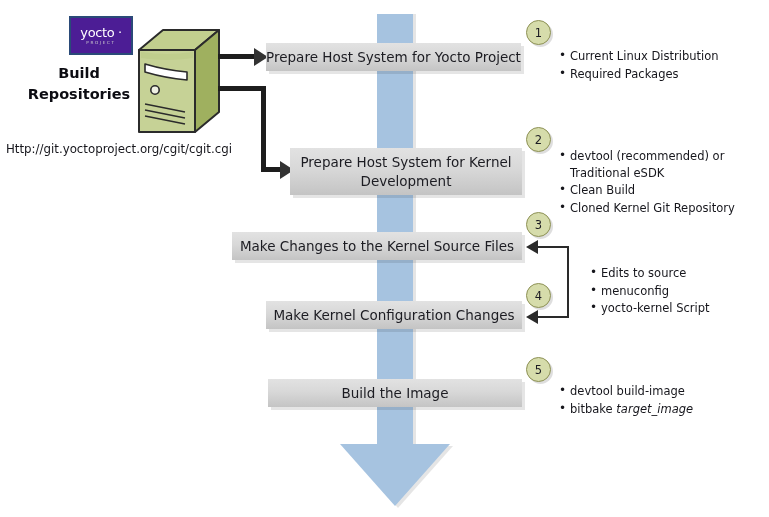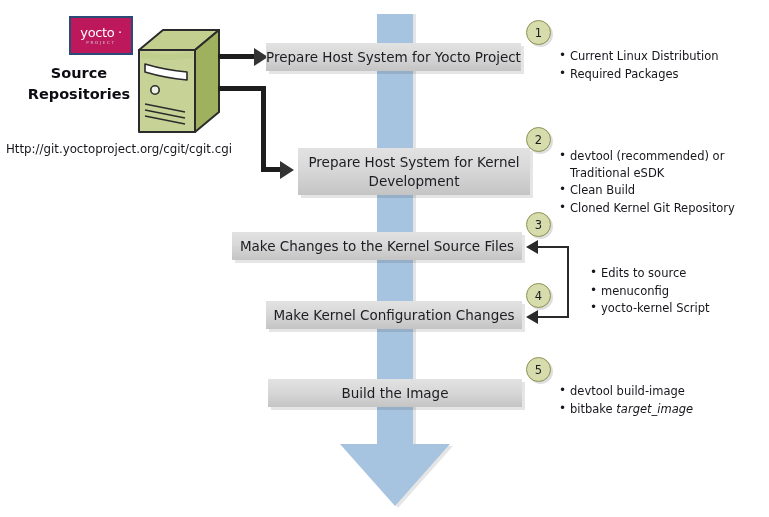--- a/index.html
+++ b/index.html
@@ -98,21 +98,21 @@
   }
   .ital { font-style: italic; }
 
   
   #yocto-logo {
     position: absolute;
     left: 69px;
     top: 16px;
     width: 64px;
     height: 39px;
-    background: #be185d;
+    background: #4c1d95;
     border: 2px solid #2a4a78;
     box-sizing: border-box;
     display: flex;
     flex-direction: column;
     align-items: center;
     justify-content: center;
   }
   #yocto-logo-word {
     color: #ffffff;
     font-size: 13px;
@@ -182,21 +182,21 @@
 <div id="canvas">
 
   <div id="flow-band"></div>
   <div id="flow-arrowhead"></div>
 
   <div id="yocto-logo">
     <div id="yocto-logo-word">yocto ·</div>
     <div id="yocto-logo-sub">PROJECT</div>
   </div>
 
-  <div id="source-label">Source
+  <div id="source-label">Build
 Repositories</div>
 
   <div id="server-icon">
     <svg width="88" height="110" viewBox="0 0 88 110">
 
       <polygon points="4,22 28,2 84,2 60,22" fill="#c2cf8e" stroke="#2b2b2b" stroke-width="2" stroke-linejoin="round"></polygon>
 
       <polygon points="60,22 84,2 84,84 60,104" fill="#9fb05f" stroke="#2b2b2b" stroke-width="2" stroke-linejoin="round"></polygon>
 
       <polygon points="4,22 60,22 60,104 4,104" fill="#c6d296" stroke="#2b2b2b" stroke-width="2" stroke-linejoin="round"></polygon>
@@ -229,21 +229,21 @@
   <div class="step-circle" style="left:526px; top:20px;">
     <span>1</span>
   </div>
   <div class="note" style="left:551px; top:41px; width:210px;">
     <ul>
       <li>Current Linux Distribution</li>
       <li>Required Packages</li>
     </ul>
   </div>
 
-  <div class="proc-box" style="left:298px; top:148px; width:232px; height:47px;">
+  <div class="proc-box" style="left:290px; top:148px; width:232px; height:47px;">
     <span>Prepare Host System for Kernel Development</span>
   </div>
   <div class="step-circle" style="left:526px; top:127px;">
     <span>2</span>
   </div>
   <div class="note" style="left:551px; top:141px; width:212px;">
     <ul>
       <li>devtool (recommended) or
 Traditional eSDK</li>
       <li>Clean Build</li>

